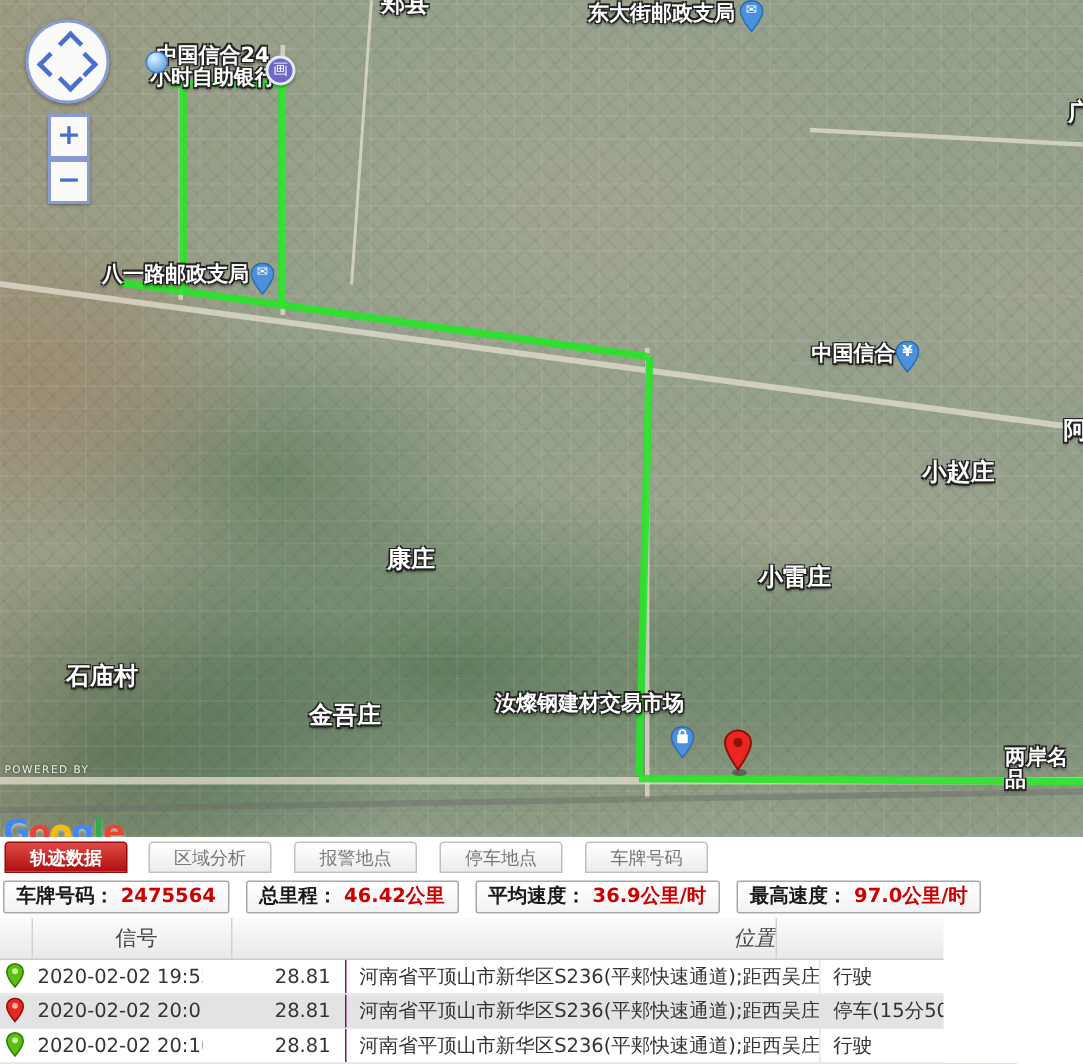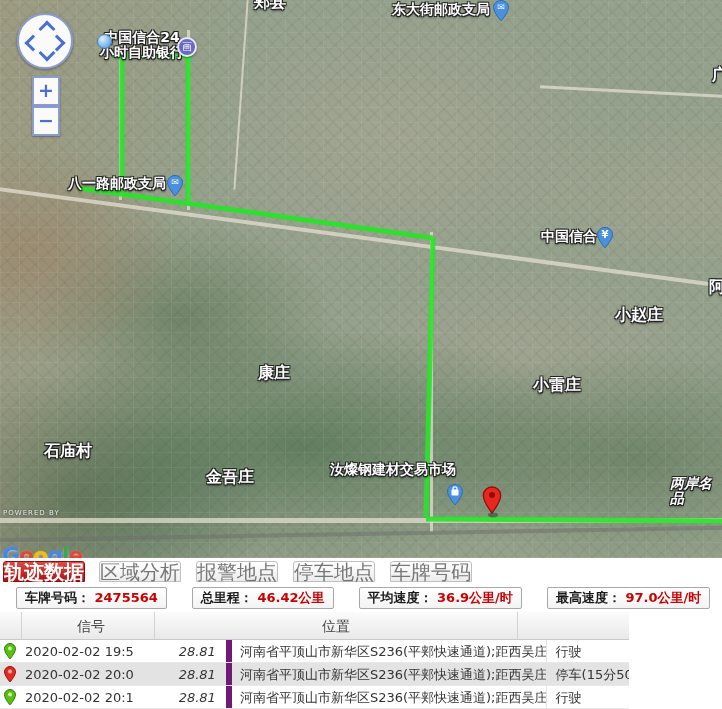--- a/index.html
+++ b/index.html
@@ -62,48 +62,48 @@
   #poweredby{position:absolute;left:3px;top:509px;color:#eee;font-size:7px;letter-spacing:1px;
     text-shadow:0 0 2px #333;}
   #glogo{position:absolute;left:2px;top:515px;font-size:22px;font-weight:bold;letter-spacing:-1px;
     text-shadow:0 1px 2px rgba(255,255,255,.5);margin-top:28px;}
   #glogo span{display:inline-block;}
 
   
   #tabs{position:absolute;left:0;top:558px;width:722px;height:26px;background:#fff;
     border-bottom:1px solid #d6d6d6;}
   .tab{position:absolute;top:3px;height:21px;width:82px;line-height:21px;text-align:center;
-    font-size:20px;color:#777;background:linear-gradient(#ffffff,#ececec);
+    font-size:12px;color:#777;background:linear-gradient(#ffffff,#ececec);
     border:1px solid #bfbfbf;border-radius:3px 3px 0 0;cursor:pointer;box-sizing:border-box;}
   .tab.active{background:linear-gradient(#e04a42,#ae0f13);color:#fff;font-weight:bold;border-color:#940b0e;}
 
   
   #stats{position:absolute;left:0;top:584px;width:722px;height:28px;background:#fff;
     display:flex;align-items:center;gap:11px;padding-left:2px;box-sizing:border-box;}
   .stat{height:22px;line-height:20px;border:1px solid #a8a8a8;border-radius:2px;
     background:linear-gradient(#ffffff,#f3f3f3);padding:0 8px;font-size:13px;font-weight:bold;
-    color:#1a1a1a;white-space:nowrap;box-sizing:border-box;margin-left:14px;}
+    color:#1a1a1a;white-space:nowrap;box-sizing:border-box;}
   .stat b{color:#cc0000;font-weight:bold;}
 
   
   #grid{position:absolute;left:0;top:612px;width:722px;height:97px;background:#fff;font-size:13px;}
   .trow{display:flex;width:629px;box-sizing:border-box;}
   .thead{height:28px;line-height:28px;background:linear-gradient(#fbfbfb,#e9e9e9);
     border-bottom:1px solid #c9c9c9;color:#444;font-size:14px;}
   .thead .cell{border-right:1px solid #d2d2d2;text-align:center;}
   .tbody-row{height:23px;line-height:23px;color:#333;border-bottom:1px solid #e9e9e9;background:#fff;}
   .tbody-row.selected{background:#e3e3e3;}
   .cell{box-sizing:border-box;overflow:hidden;white-space:nowrap;}
   .c-pin{width:22px;text-align:center;}
   .c-sig{width:133px;padding-left:6px;}
   .c-mil{width:110px;text-align:right;padding-right:10px;}
   .c-loc{width:363px;padding-left:8px;}
   .c-sta{width:94px;padding-left:9px;border-right:none;}
   .tbody-row .c-loc{border-right:1px solid #e4e4e4;}
-  .tbody-row .c-mil{border-right:6px solid #701a75;font-style:italic;}
+  .tbody-row .c-mil{border-right:1px solid #701a75;}
   .tbody-row .c-pin svg{vertical-align:middle;margin-top:-2px;}
 </style>
 </head>
 <body>
 
 <div id="map">
   <div class="texture"></div>
 
   <div class="road" style="left:-10px;top:186px;width:760px;height:4px;transform:rotate(7.6deg);transform-origin:0 0;"></div>
   <div class="road" style="left:119px;top:40px;width:3px;height:160px;"></div>
@@ -137,25 +137,25 @@
   <div class="maplabel big" style="left:254px;top:-7px;">郏县</div>
   <div class="maplabel" style="left:392px;top:2px;">东大街邮政支局</div>
   <div class="maplabel big" style="left:712px;top:66px;">广</div>
   <div class="maplabel" style="left:92px;top:30px;width:100px;text-align:center;">中国信合24
 小时自助银行</div>
   <div class="maplabel" style="left:68px;top:176px;">八一路邮政支局</div>
   <div class="maplabel" style="left:541px;top:229px;">中国信合</div>
   <div class="maplabel big" style="left:615px;top:306px;">小赵庄</div>
   <div class="maplabel big" style="left:709px;top:278px;">阿</div>
   <div class="maplabel big" style="left:258px;top:364px;">康庄</div>
-  <div class="maplabel big" style="left:506px;top:376px;margin-left:27px;">小雷庄</div>
+  <div class="maplabel big" style="left:506px;top:376px;">小雷庄</div>
   <div class="maplabel big" style="left:44px;top:442px;">石庙村</div>
   <div class="maplabel big" style="left:206px;top:468px;">金吾庄</div>
   <div class="maplabel" style="left:318px;top:462px;padding-left:12px;">汝燦钢建材交易市场</div>
-  <div class="maplabel" style="left:670px;top:476px;font-style:italic;">两岸名品</div>
+  <div class="maplabel" style="left:670px;top:498px;">两岸名品</div>
 
   <div class="ball" style="left:97px;top:34px;"></div>
   <div class="roundicon" style="left:177px;top:37px;">画</div>
 
   <div class="drop" style="left:493px;top:0px;">
     <svg width="16" height="22" viewBox="0 0 16 22">
         <path d="M8 0.5 C12.2 0.5 15.5 3.6 15.5 7.4 C15.5 12.4 8 21 8 21 C8 21 0.5 12.4 0.5 7.4 C0.5 3.6 3.8 0.5 8 0.5 Z" fill="#4a90dc" stroke="#2b6cb0"></path>
       </svg>
     <span class="glyph">✉</span>
   </div>
@@ -207,21 +207,21 @@
   <div class="stat"><span>车牌号码：</span> <b>2475564</b></div>
   <div class="stat"><span>总里程：</span> <b>46.42公里</b></div>
   <div class="stat"><span>平均速度：</span> <b>36.9公里/时</b></div>
   <div class="stat"><span>最高速度：</span> <b>97.0公里/时</b></div>
 </div>
 
 <div id="grid">
   <div class="trow thead">
     <div class="cell c-pin"></div>
     <div class="cell c-sig" style="text-align:center;">信号</div>
-    <div class="cell c-loc" style="text-align:center;padding-left:0;">位置</div>
+    <div class="cell c-loc" style="text-align:right;padding-left:0;font-style:italic;">位置</div>
     <div class="cell c-sta" style="border-right:none;"></div>
   </div>
 
   <div class="trow tbody-row">
     <div class="cell c-pin">
       <svg width="12" height="17" viewBox="0 0 12 17">
           <path d="M6 0.5 C9 0.5 11.5 3 11.5 5.8 C11.5 9.6 6 16 6 16 C6 16 0.5 9.6 0.5 5.8 C0.5 3 3 0.5 6 0.5 Z" fill="#58c010" stroke="#2e7a00"></path>
           <circle cx="6" cy="5.5" r="2" fill="#cdf0a8"></circle>
         </svg>
     </div>

